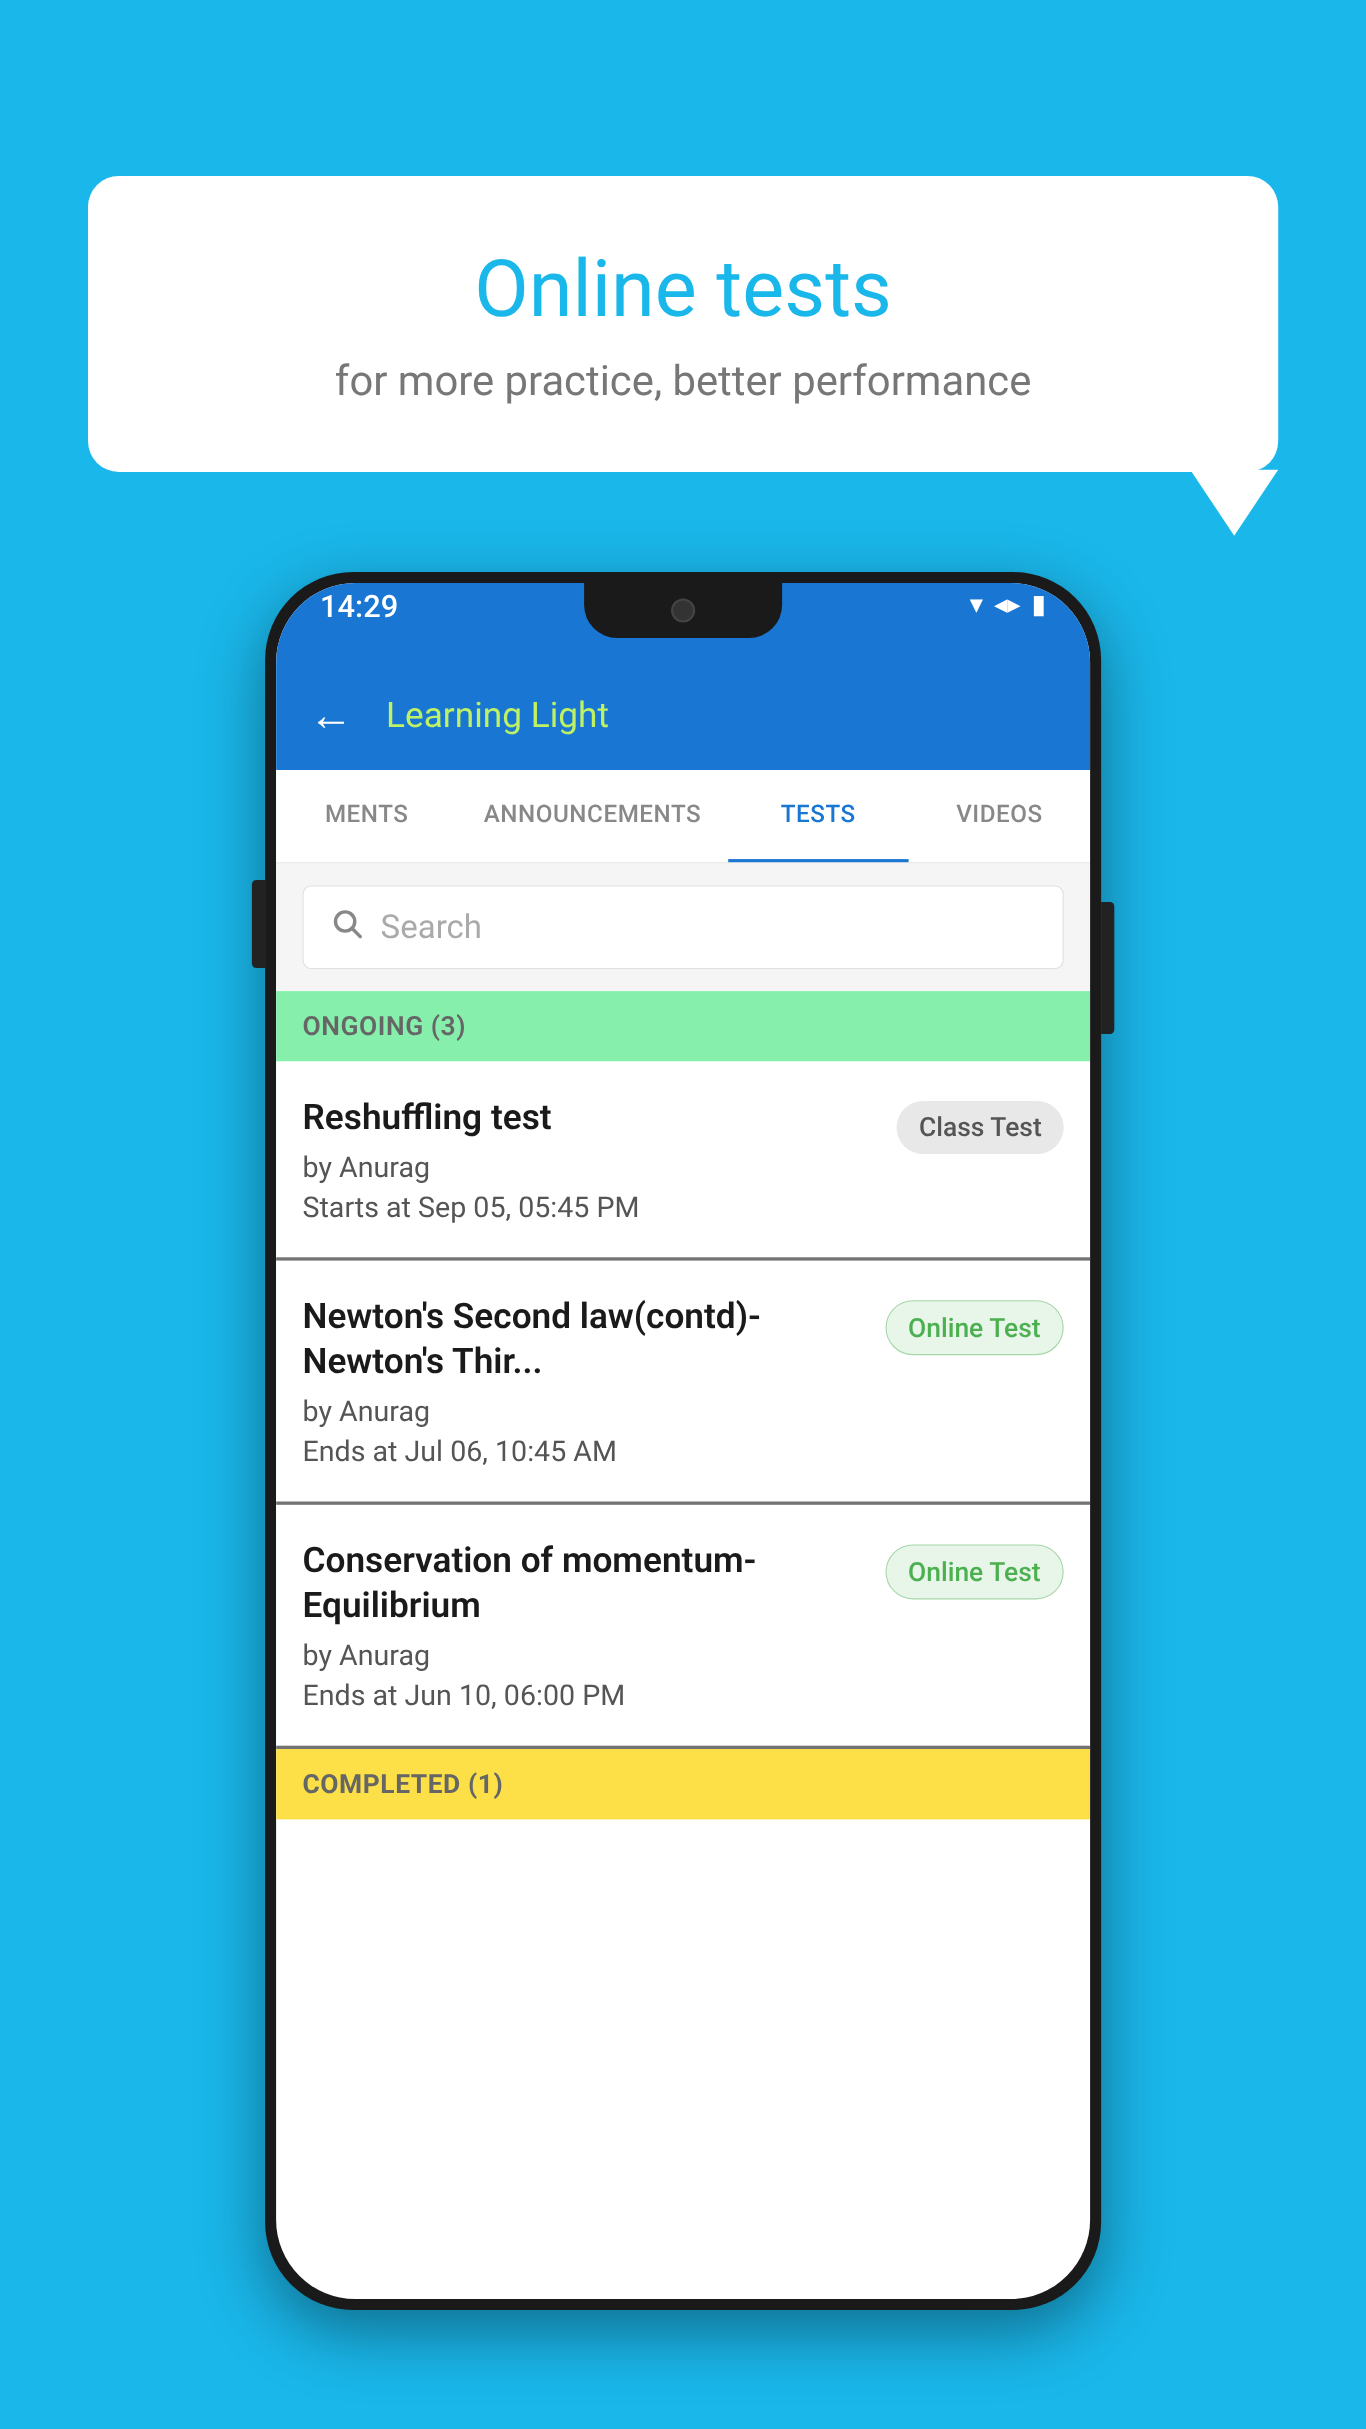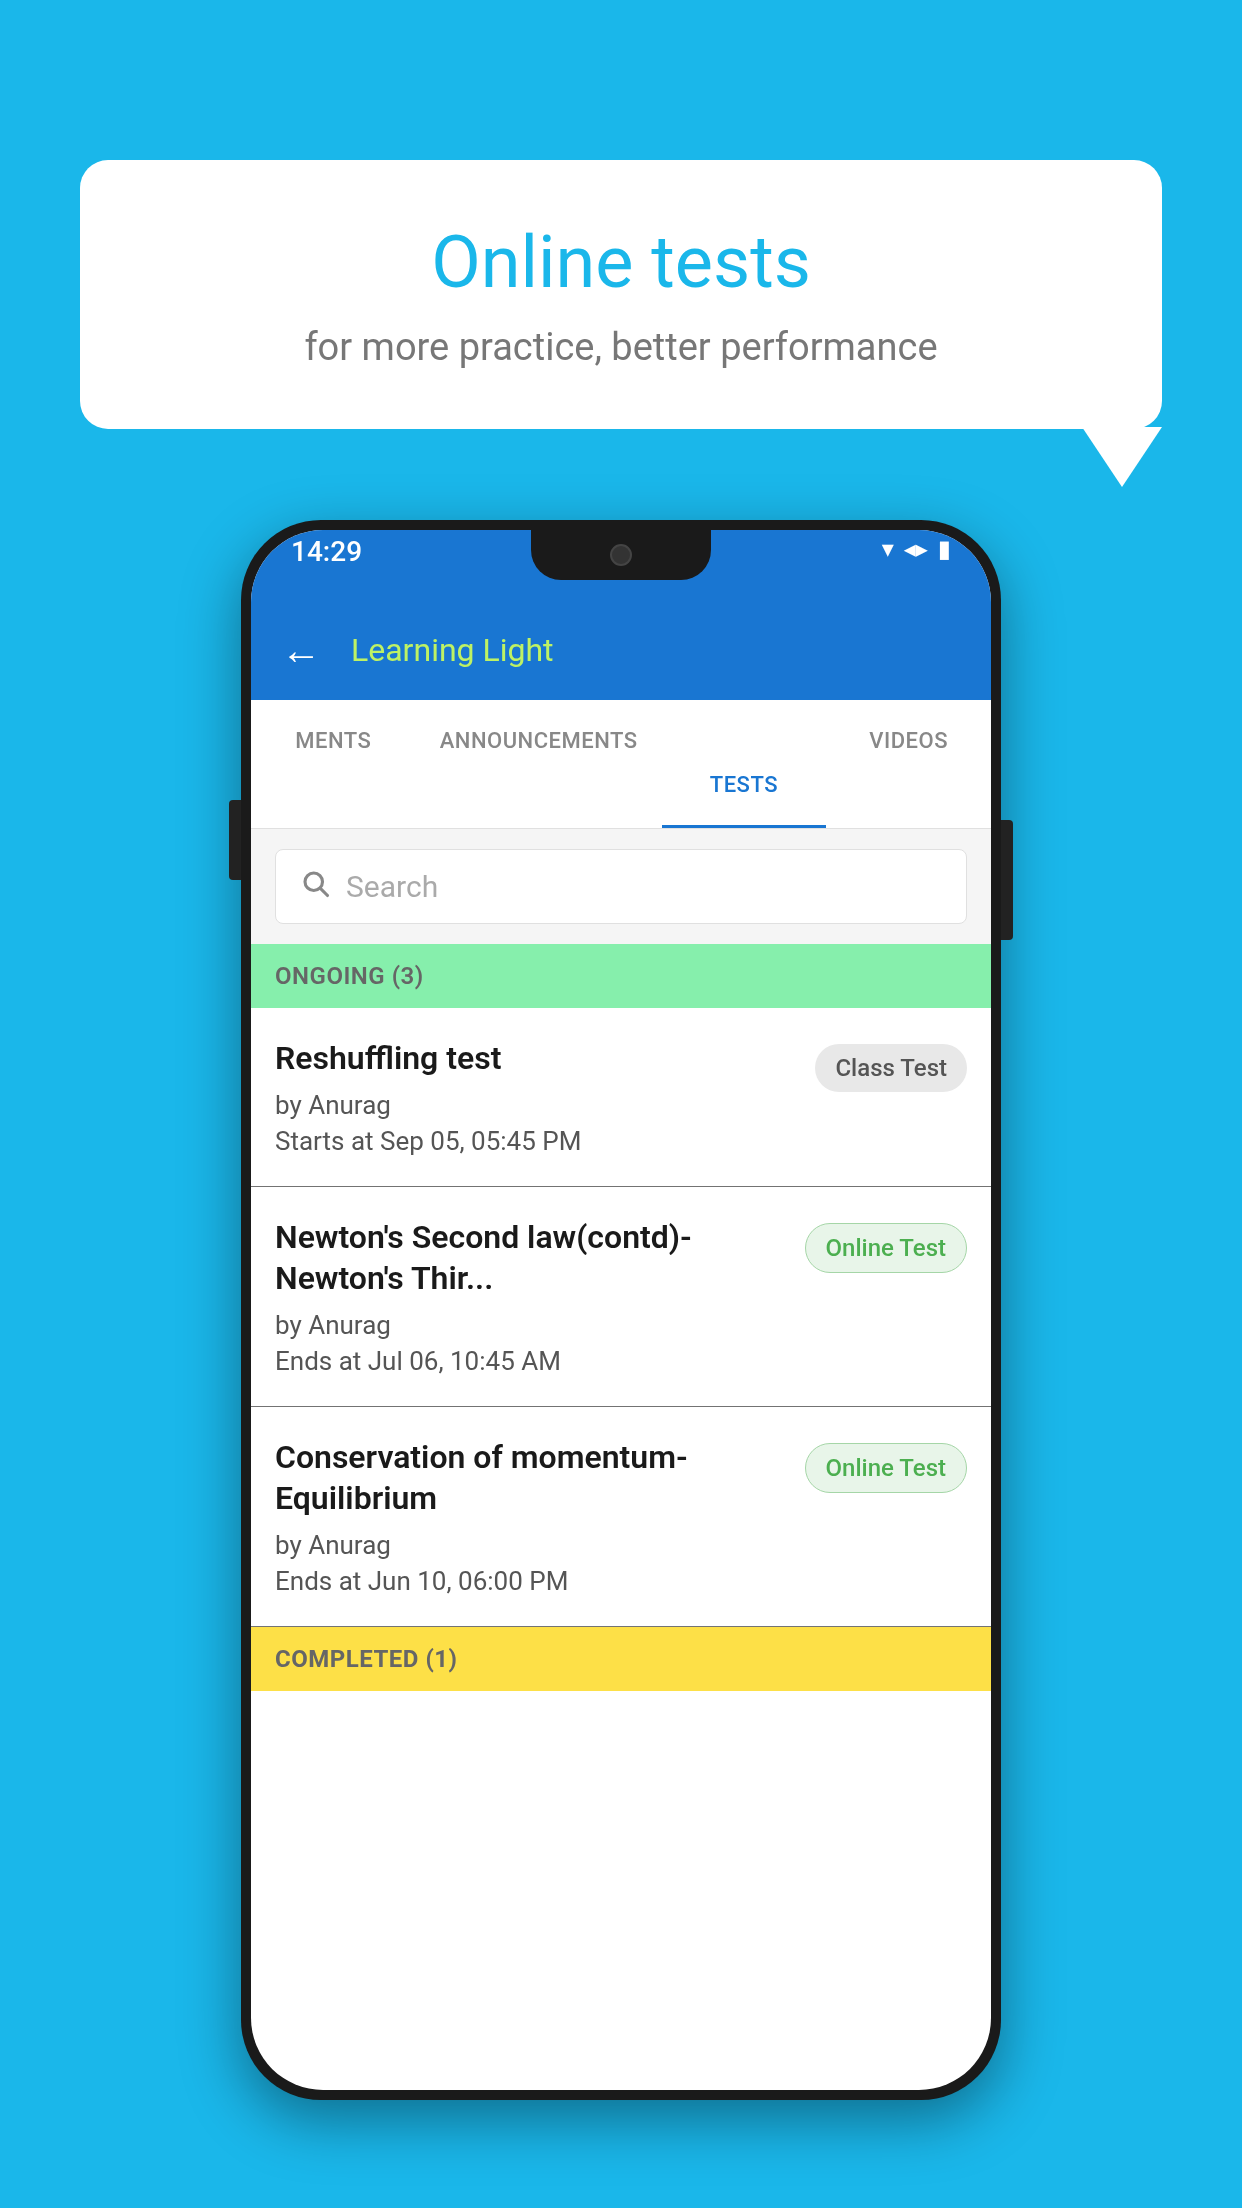--- a/index.html
+++ b/index.html
@@ -199,21 +199,20 @@
       font-weight: 500;
       color: #888;
       cursor: pointer;
       letter-spacing: 0.5px;
       white-space: nowrap;
     }
 
     .tab.active {
       color: #1976d2;
       border-bottom: 3px solid #1976d2;
-      margin-top: 44px;
     }
 
     
     .search-container {
       background: #f5f5f5;
       padding: 20px 24px;
     }
 
     .search-bar {
       background: white;
@@ -245,21 +244,21 @@
       letter-spacing: 0.5px;
     }
 
     
     .test-list {
       background: white;
     }
 
     .test-item {
       padding: 30px 24px;
-      border-bottom: 1px solid #737373;
+      border-bottom: 3px solid #737373;
       display: flex;
       justify-content: space-between;
       align-items: flex-start;
     }
 
     .test-info {
       flex: 1;
       padding-right: 20px;
     }
 

